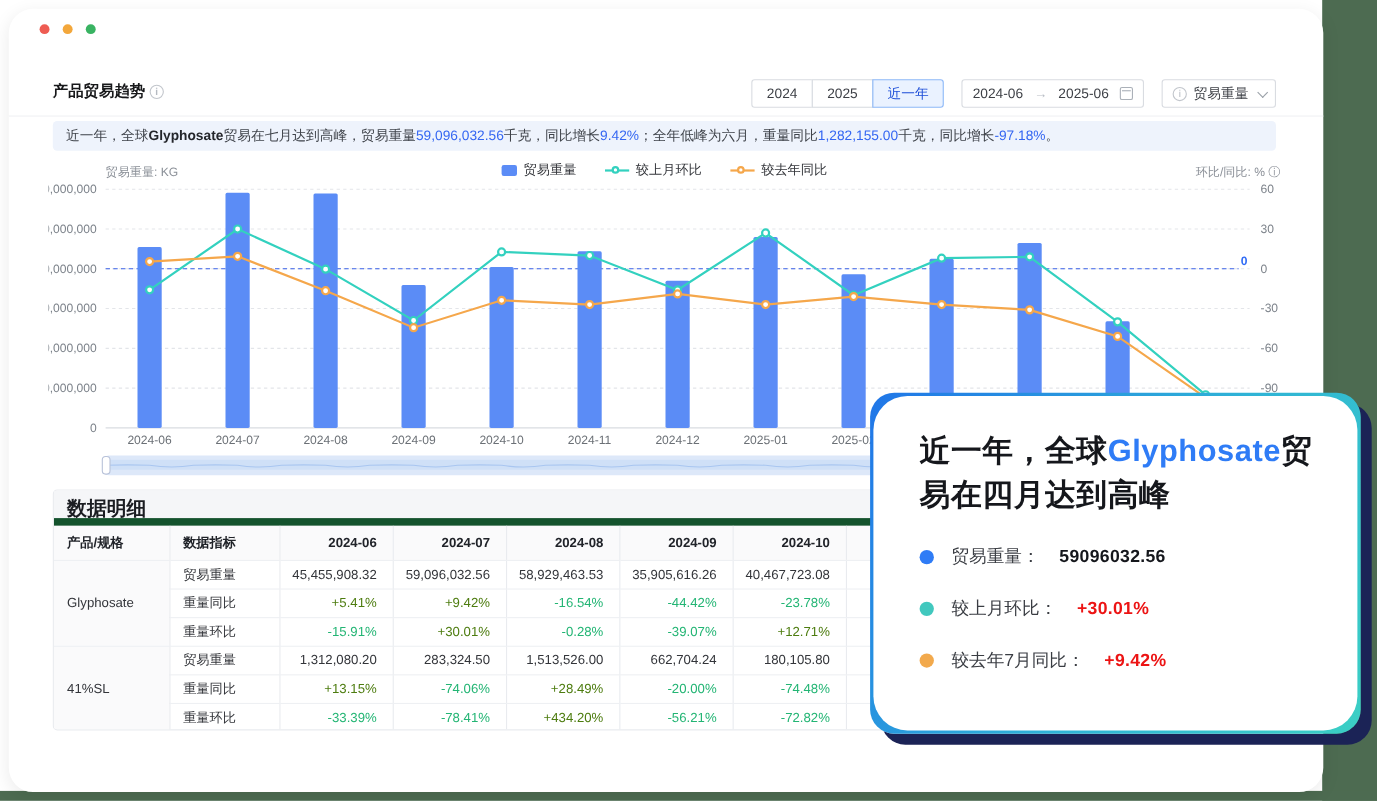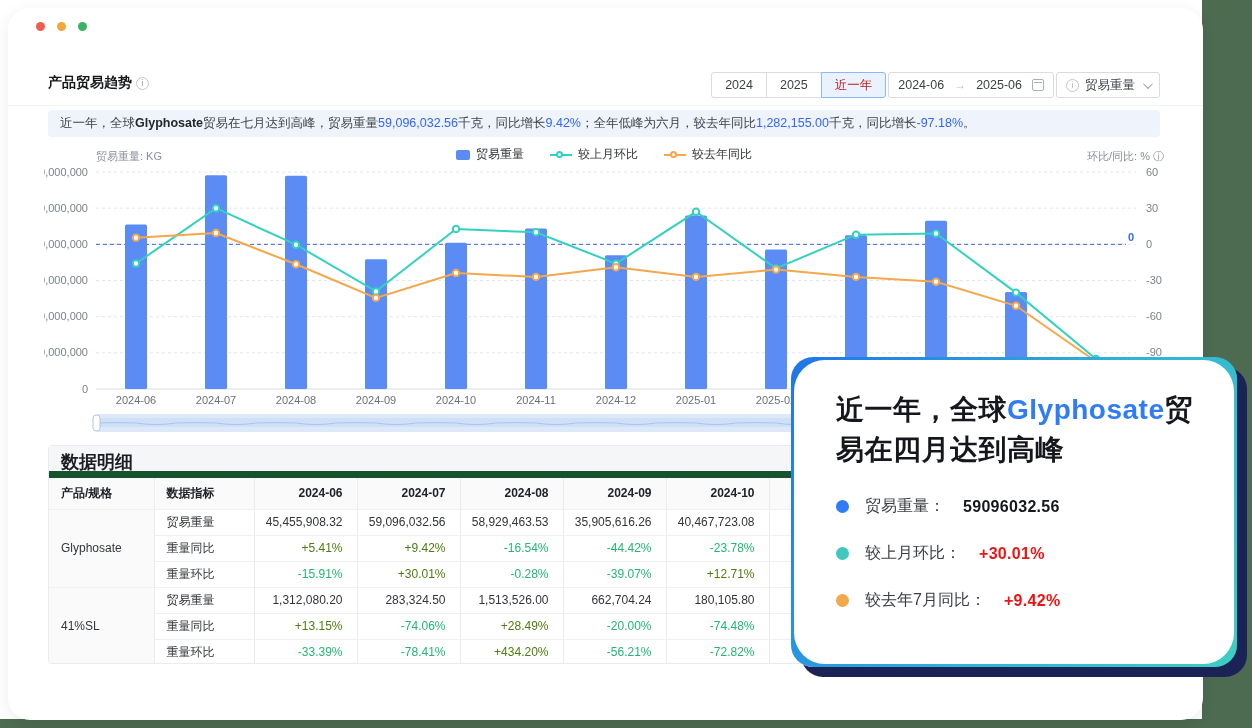--- a/index.html
+++ b/index.html
@@ -14,27 +14,27 @@
 
   
   .dot { position:absolute; width:9px; height:9px; border-radius:50%; top:14px; }
 
   
   #page-title { position:absolute; left:40px; top:66px; font-size:14px; font-weight:700; color:#17181a; }
   .info-i { display:inline-block; width:13px; height:13px; border:1px solid #c2c6cc; border-radius:50%;
     color:#b5bac1; font-size:9px; line-height:11px; text-align:center; font-style:normal; vertical-align:1px; }
   #header-divider { position:absolute; left:0; right:0; top:97px; height:1px; background:#f0f1f3; }
 
-  #toolbar { position:absolute; right:43px; top:64px; display:flex; align-items:center; gap:2px; }
+  #toolbar { position:absolute; right:43px; top:64px; display:flex; align-items:center; gap:16px; }
   .seg-group { display:flex; }
   .seg-btn { height:26px; padding:0 13px; font-size:12.5px; color:#3c3f45; background:#fff;
     border:1px solid #d9dcе0; border:1px solid #d9dce1; line-height:24px; margin-left:-1px; cursor:pointer; }
   .seg-btn:first-child { border-radius:3px 0 0 3px; margin-left:0; }
   .seg-btn:last-child { border-radius:0 3px 3px 0; }
-  .seg-btn.active { color:#b91c1c; border-color:#8db8f8; background:#eaf2ff; z-index:2; position:relative; }
+  .seg-btn.active { color:#1d4ed8; border-color:#8db8f8; background:#eaf2ff; z-index:2; position:relative; }
   .ctrl-box { height:26px; border:1px solid #d9dce1; border-radius:3px; background:#fff;
     display:flex; align-items:center; padding:0 9px; font-size:12.5px; color:#3c3f45; }
   .range-arrow { color:#b9bec6; margin:0 10px; font-size:12px; }
   .cal-icon { width:12px; height:12px; border:1px solid #aab0b8; border-radius:2px; margin-left:10px; position:relative; }
   .cal-icon:before { content:""; position:absolute; left:1px; right:1px; top:2px; height:1px; background:#aab0b8; }
   .chev { width:7px; height:7px; border-right:1.5px solid #9aa0a8; border-bottom:1.5px solid #9aa0a8;
     transform:rotate(45deg) translateY(-2px); margin-left:8px; }
   .ctrl-box .info-i { margin-right:6px; }
 
   
@@ -107,21 +107,21 @@
       <span class="cal-icon"></span>
     </div>
     <div class="ctrl-box">
       <i class="info-i">i</i>
       <span>贸易重量</span>
       <span class="chev"></span>
     </div>
   </div>
   <div id="header-divider"></div>
 
-  <div id="summary-bar"><span id="summary-text"><span>近一年，全球</span><span class="b">Glyphosate</span><span>贸易在七月达到高峰，贸易重量</span><span class="hl">59,096,032.56</span><span>千克，同比增长</span><span class="hl">9.42%</span><span>；全年低峰为六月，较去年同比</span><span class="hl">1,282,155.00</span><span>千克，同比增长</span><span class="hl">-97.18%</span><span>。</span></span></div>
+  <div id="summary-bar"><span id="summary-text"><span>近一年，全球</span><span class="b">Glyphosate</span><span>贸易在七月达到高峰，贸易重量</span><span class="hl">59,096,032.56</span><span>千克，同比增长</span><span class="hl">9.42%</span><span>；全年低峰为六月，重量同比</span><span class="hl">1,282,155.00</span><span>千克，同比增长</span><span class="hl">-97.18%</span><span>。</span></span></div>
 
   <div id="chart-area">
     <div id="legend">
         <div class="lg-item">
           <span class="lg-bar" style="background: rgb(91, 140, 246);"></span>
           <span>贸易重量</span>
         </div>
         <div class="lg-item">
           <span class="lg-line">
             <i style="background:#33d1bf"></i>

